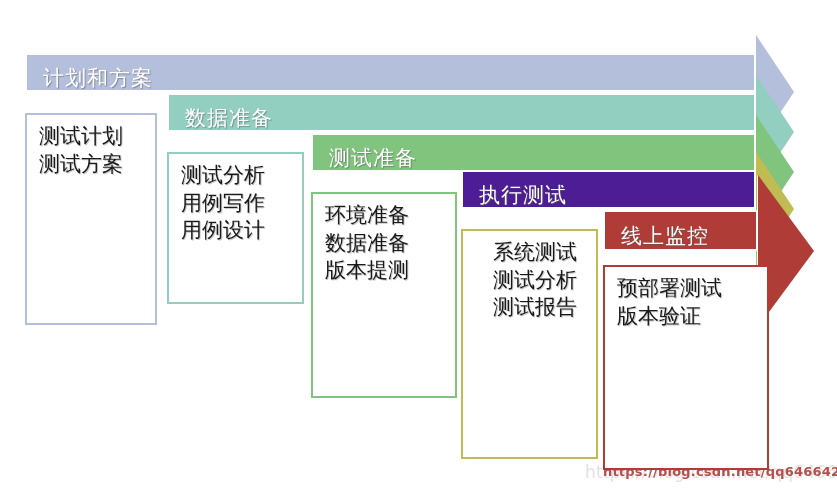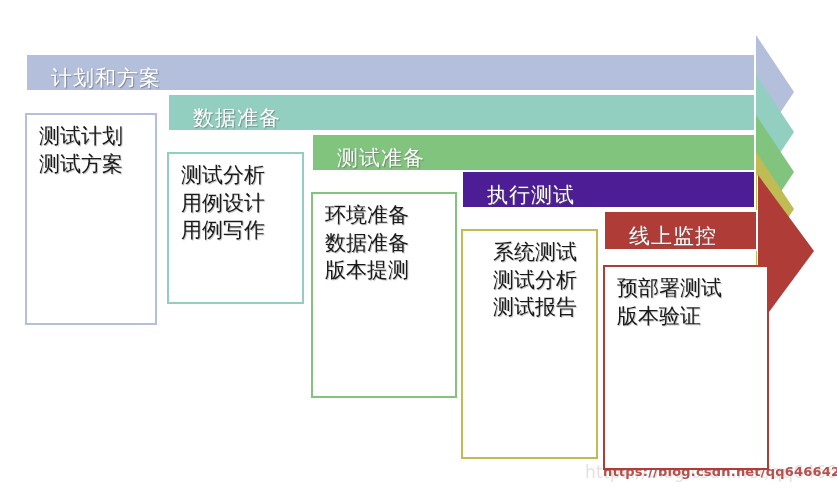--- a/index.html
+++ b/index.html
@@ -34,21 +34,21 @@
     left: 0; top: 0;
     height: 100%;
     box-sizing: border-box;
     display: flex;
     align-items: center;
     border: 2px solid #ffffff;
   }
   .band-label {
     font-size: 21px;
     line-height: 1;
-    padding-left: 24px;
+    padding-left: 16px;
     white-space: nowrap;
     letter-spacing: 1px;
     text-shadow: 1px 1px 1px rgba(90,90,90,0.55);
     margin-top: 11px;
   }
   .band-head {
     position: absolute;
     top: 0;
     width: 0; height: 0;
     border-style: solid;
@@ -134,22 +134,22 @@
     <div class="band-head" style="left: 155px; top: -35.5px; border-width: 76.5px 0px 76.5px 56px; border-left-color: rgb(176, 60, 56); filter: drop-shadow(rgb(255, 255, 255) -1px 0px 0px);"></div>
   </div>
 
   <div class="dbox" id="box-1" style="left: 25px; top: 113px; width: 132px; height: 212px; border-color: rgb(180, 191, 219); z-index: 30;">
     <div class="dbox-item">测试计划</div>
     <div class="dbox-item">测试方案</div>
   </div>
 
   <div class="dbox" id="box-2" style="left: 167px; top: 152px; width: 137px; height: 152px; border-color: rgb(146, 207, 192); z-index: 31;">
     <div class="dbox-item">测试分析</div>
+    <div class="dbox-item">用例写作</div>
     <div class="dbox-item">用例设计</div>
-    <div class="dbox-item">用例写作</div>
   </div>
 
   <div class="dbox" id="box-3" style="left: 311px; top: 192px; width: 146px; height: 206px; border-color: rgb(128, 196, 125); z-index: 32;">
     <div class="dbox-item">环境准备</div>
     <div class="dbox-item">数据准备</div>
     <div class="dbox-item">版本提测</div>
   </div>
 
   <div class="dbox" id="box-4" style="left: 461px; top: 229px; width: 137px; height: 230px; border-color: rgb(192, 187, 83); z-index: 33; padding-left: 30px;">
     <div class="dbox-item">系统测试</div>

